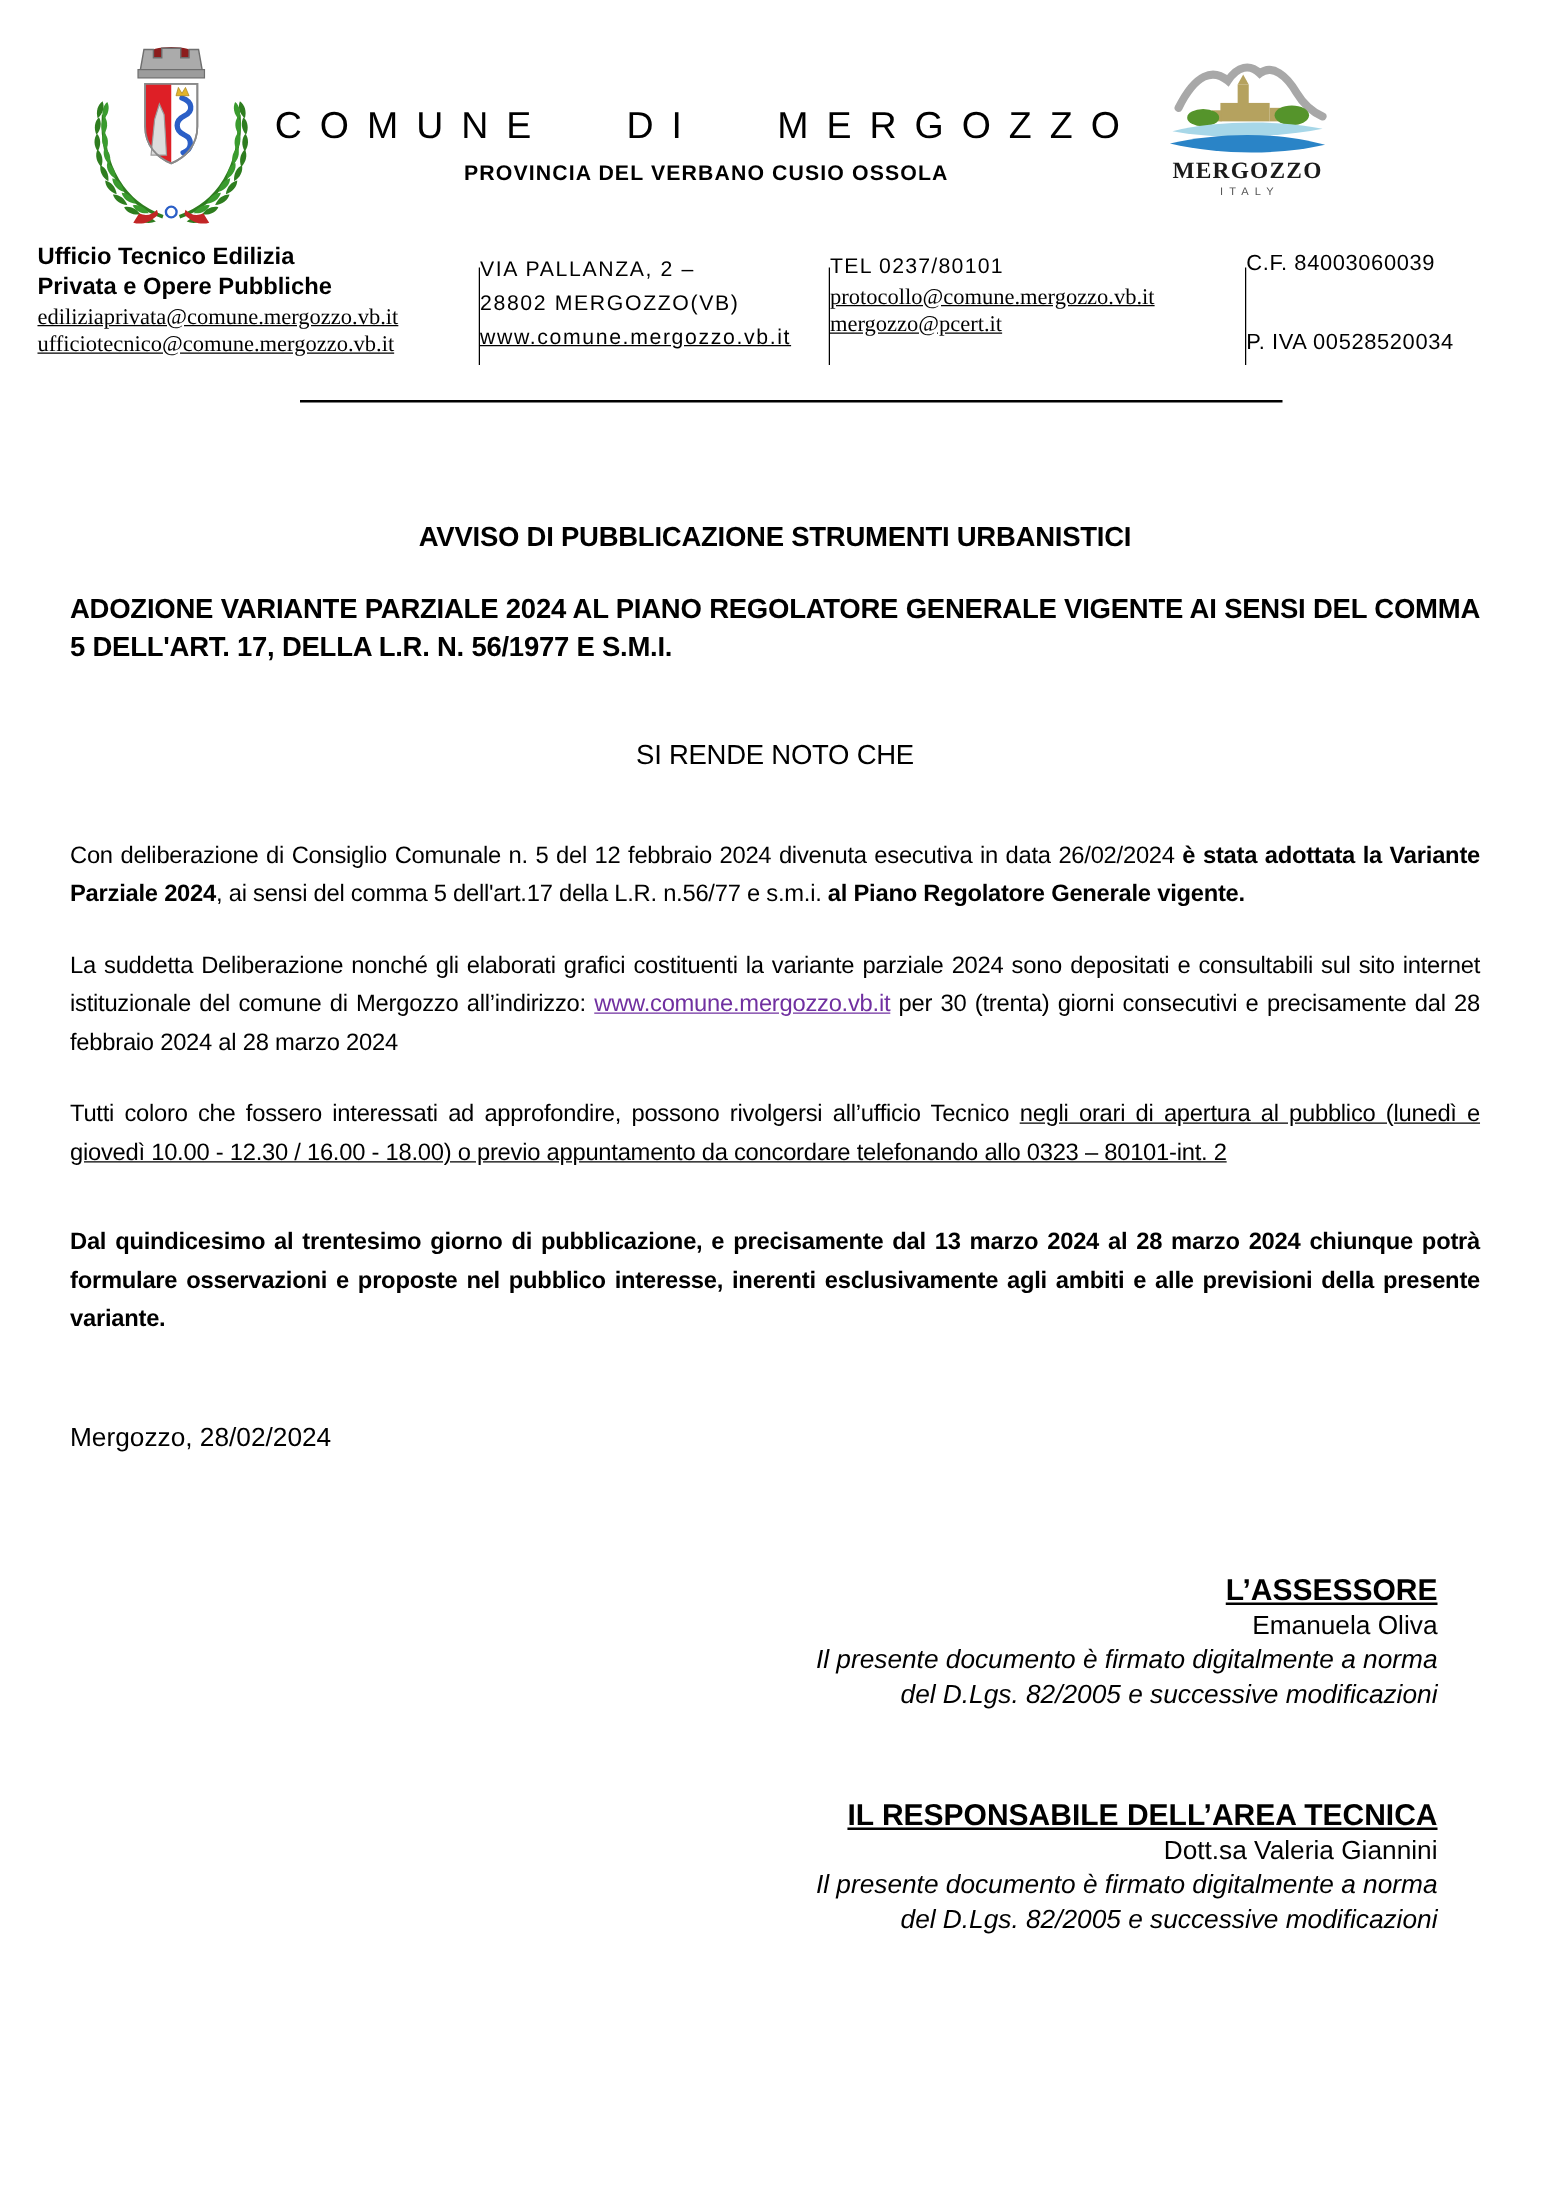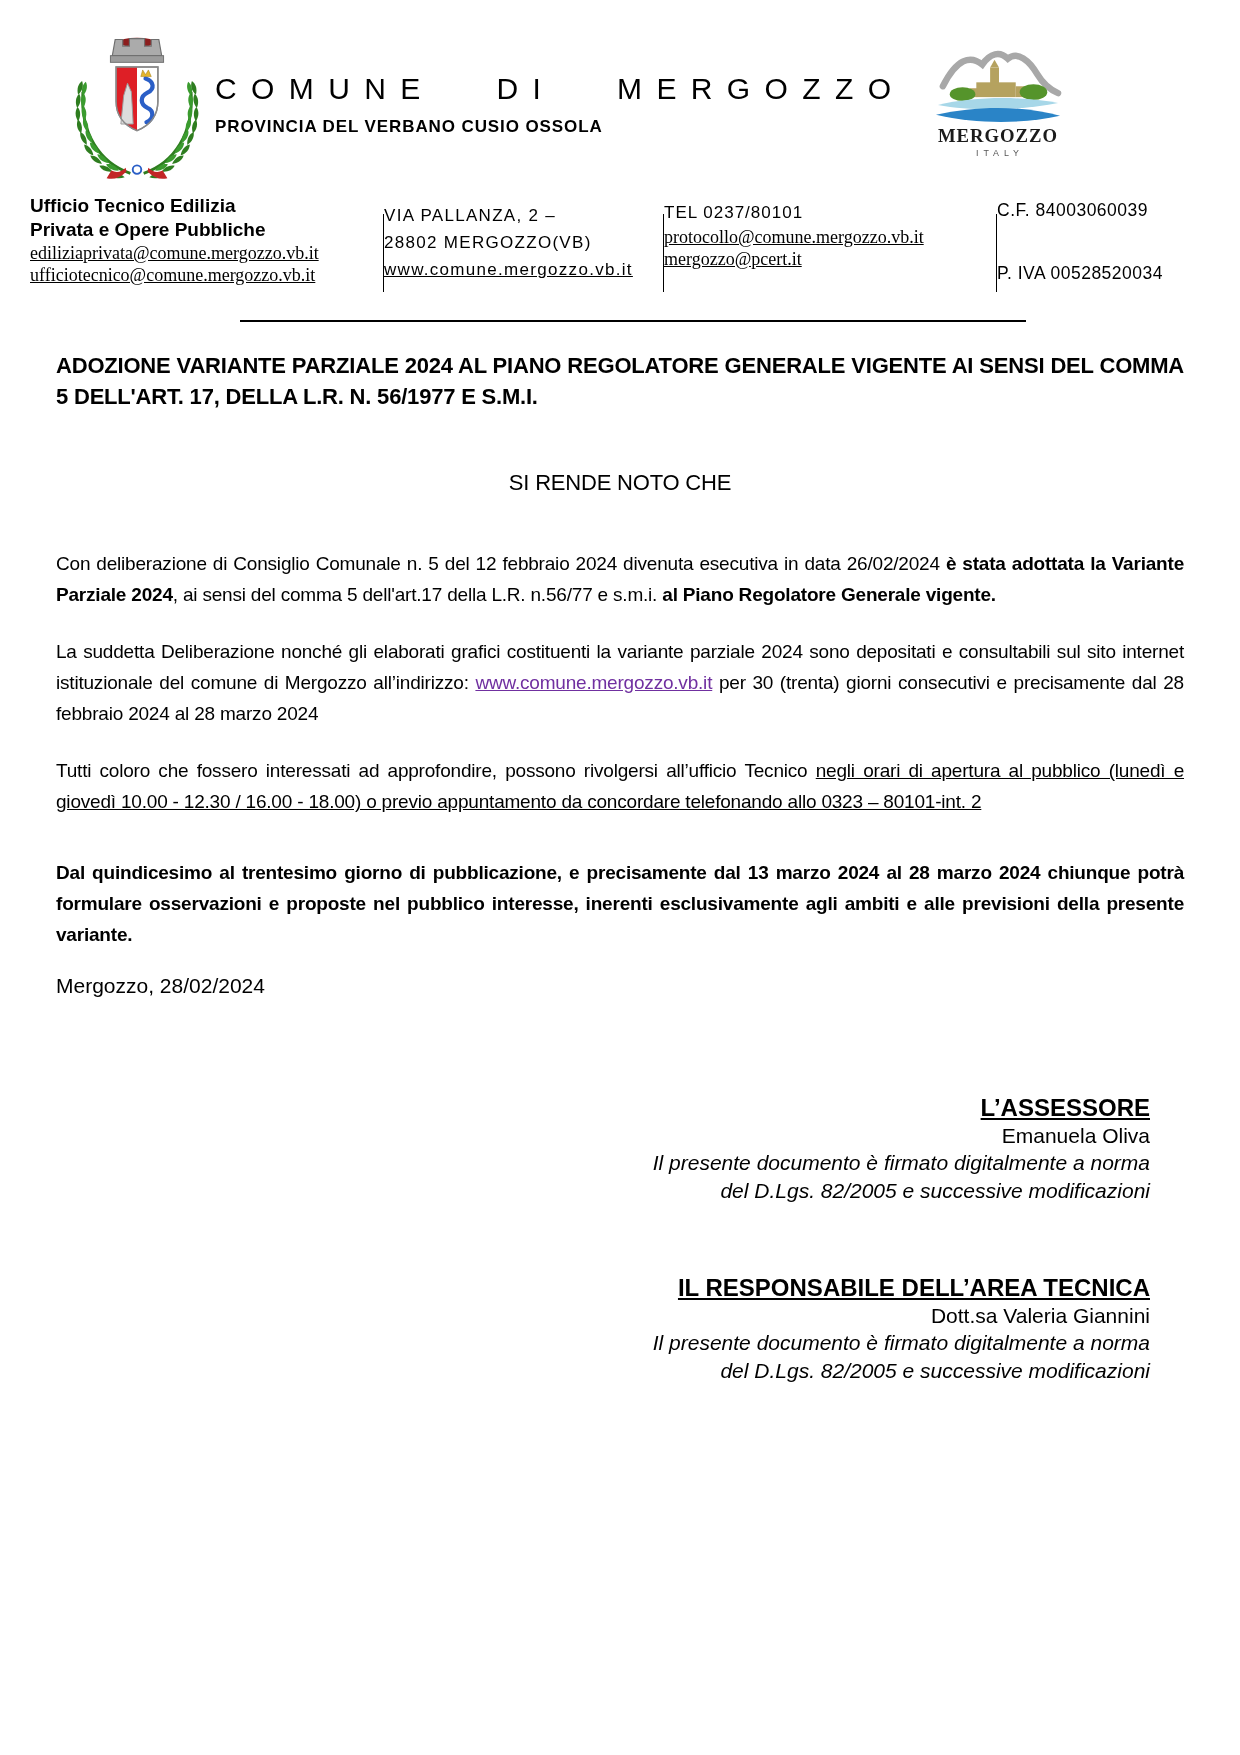--- a/index.html
+++ b/index.html
@@ -11,21 +11,21 @@
     width:1240px;
     height:1755px;
     background:#fff;
     color:#000;
     font-family:"Liberation Sans",sans-serif;
     overflow:hidden;
   }
   
   .header{position:relative;height:192px;}
   .crest{position:absolute;left:62px;top:26px;}
-  .head-center{position:absolute;left:215px;top:72px;width:700px;text-align:left;}
+  .head-center{position:absolute;left:215px;top:84px;width:700px;text-align:center;}
   .commune-title{
     margin:0;font-size:30px;font-weight:400;
     letter-spacing:0.48em;word-spacing:1.3em;white-space:nowrap;
   }
   .province{
     margin-top:11px;font-size:17px;font-weight:700;letter-spacing:0.9px;
   }
   .logo{position:absolute;left:933px;top:44px;}
   
   .contact-bar{
@@ -57,21 +57,21 @@
   .main{padding:0 56px;}
   .doc-title{margin:95px 0 0 0;text-align:center;font-weight:700;font-size:22px;letter-spacing:-0.2px;}
   .doc-subject{margin:28px 0 0 0;text-align:justify;font-weight:700;font-size:22px;line-height:31px;letter-spacing:-0.2px;}
   .doc-notice{margin:58px 0 0 0;text-align:center;font-size:22px;letter-spacing:-0.2px;}
   .para{margin:26px 0 0 0;text-align:justify;font-size:19px;line-height:31px;letter-spacing:-0.2px;}
   .para-first{margin-top:52px;}
   .para-strong{font-weight:700;margin-top:40px;}
   .seg-bold{font-weight:700;}
   .seg-underline{text-decoration:underline;}
   .seg-link{color:var(--c-link);text-decoration:underline;}
-  .place-date{margin:24px 0 0 0;font-size:21px;}
+  .place-date{margin:68px 0 0 0;font-size:21px;}
   
   .sig{margin-top:96px;text-align:right;padding-right:34px;font-size:21px;line-height:27.5px;}
   .sig.second{margin-top:70px;}
   .sig-role{font-weight:700;font-size:24px;text-decoration:underline;}
   .sig-note{font-style:italic;}
   
   .f-crest-red{fill:var(--c-crest_red,#DE1F26);}
   .f-laurel{fill:var(--c-laurel_green,#3A9B2E);}
   .f-laurel-dark{fill:var(--c-laurel_dark,#2E7D1F);}
   .s-serpent{stroke:var(--c-serpent_blue,#2B5FC7);}
@@ -218,20 +218,21 @@
     <div class="vsep"></div>
     <div class="contact-col col-fiscal">
       <div>C.F. 84003060039</div>
       <div>P. IVA 00528520034</div>
     </div>
   </div>
 
   <div class="header-rule"></div>
 
   <div class="main">
+    <div class="doc-title">AVVISO DI PUBBLICAZIONE STRUMENTI URBANISTICI</div>
     <div class="doc-subject">ADOZIONE VARIANTE PARZIALE 2024 AL PIANO REGOLATORE GENERALE VIGENTE AI SENSI DEL COMMA 5 DELL'ART. 17, DELLA L.R. N. 56/1977 E S.M.I.</div>
     <div class="doc-notice">SI RENDE NOTO CHE</div>
 
     <p class="para para-first"><span class="seg-normal">Con deliberazione di Consiglio Comunale n. 5 del 12 febbraio 2024  divenuta esecutiva in data 26/02/2024 </span><span class="seg-bold">è stata adottata la Variante Parziale 2024</span><span class="seg-normal">, ai sensi del comma 5 dell'art.17 della L.R. n.56/77 e s.m.i. </span><span class="seg-bold">al Piano Regolatore Generale vigente.</span></p>
     <p class="para"><span class="seg-normal">La suddetta Deliberazione nonché gli elaborati grafici costituenti la variante parziale 2024 sono depositati e consultabili sul sito internet istituzionale del comune di Mergozzo  all’indirizzo: </span><span class="seg-link">www.comune.mergozzo.vb.it</span><span class="seg-normal"> per 30 (trenta) giorni consecutivi e precisamente dal 28 febbraio 2024  al 28 marzo 2024</span></p>
     <p class="para"><span class="seg-normal">Tutti coloro che fossero interessati ad approfondire, possono rivolgersi all’ufficio Tecnico </span><span class="seg-underline">negli orari di apertura al pubblico (lunedì e giovedì 10.00 - 12.30 / 16.00 - 18.00) o previo appuntamento da concordare telefonando allo 0323 – 80101-int. 2</span></p>
     <p class="para para-strong"><span class="seg-bold">Dal quindicesimo al trentesimo giorno di pubblicazione, e precisamente dal 13 marzo 2024 al 28 marzo 2024 chiunque potrà formulare osservazioni e proposte nel pubblico interesse,  inerenti esclusivamente agli ambiti e alle previsioni della presente variante.</span></p>
 
     <div class="place-date">Mergozzo, 28/02/2024</div>
 

